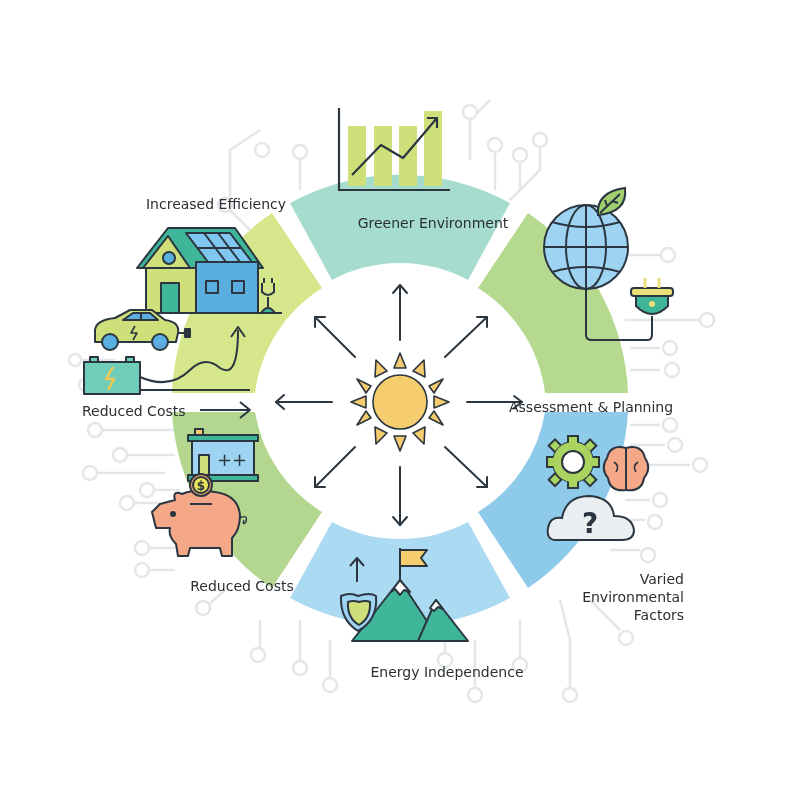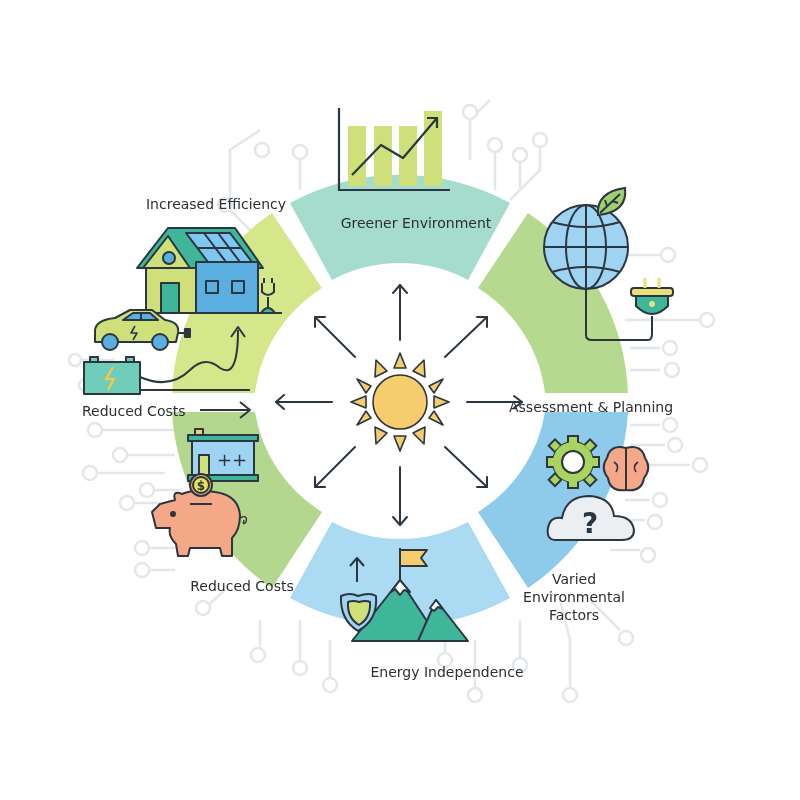--- a/index.html
+++ b/index.html
@@ -274,20 +274,20 @@
     <circle cx="173" cy="514" r="2" fill="#2b3640"></circle>
     <line x1="190" y1="504" x2="212" y2="504"></line>
     <path d="M240 518 Q248 514 246 522 Q242 526 244 520" fill="none" stroke-width="1.4"></path>
     <circle cx="201" cy="485" r="11" fill="#f5b070"></circle>
     <circle cx="201" cy="485" r="8" fill="#e8e25a"></circle>
     <text x="201" y="490" font-family="DejaVu Sans, sans-serif" font-size="12" font-weight="bold" fill="#2b3640" stroke="none" text-anchor="middle">$</text>
   </g>
 </svg>
 
 
-<div class="lbl center" style="left:372px; top:214px;">Greener Environment</div>
+<div class="lbl center" style="left:389px; top:214px;">Greener Environment</div>
 <div class="lbl" style="left:509px; top:398px;">Assessment &amp; Planning</div>
-<div class="lbl multi" style="left:574px; top:570px;">Varied Environmental Factors</div>
+<div class="lbl multi" style="left:624px; top:570px;text-align:right;">Varied Environmental Factors</div>
 <div class="lbl center" style="left:403px; top:663px;">Energy Independence</div>
 <div class="lbl center" style="left:198px; top:577px;">Reduced Costs</div>
 <div class="lbl center" style="left:172px; top:195px;">Increased Efficiency</div>
 <div class="lbl" style="left:82px; top:402px;">Reduced Costs</div>
 </div>
 
 </body></html>

